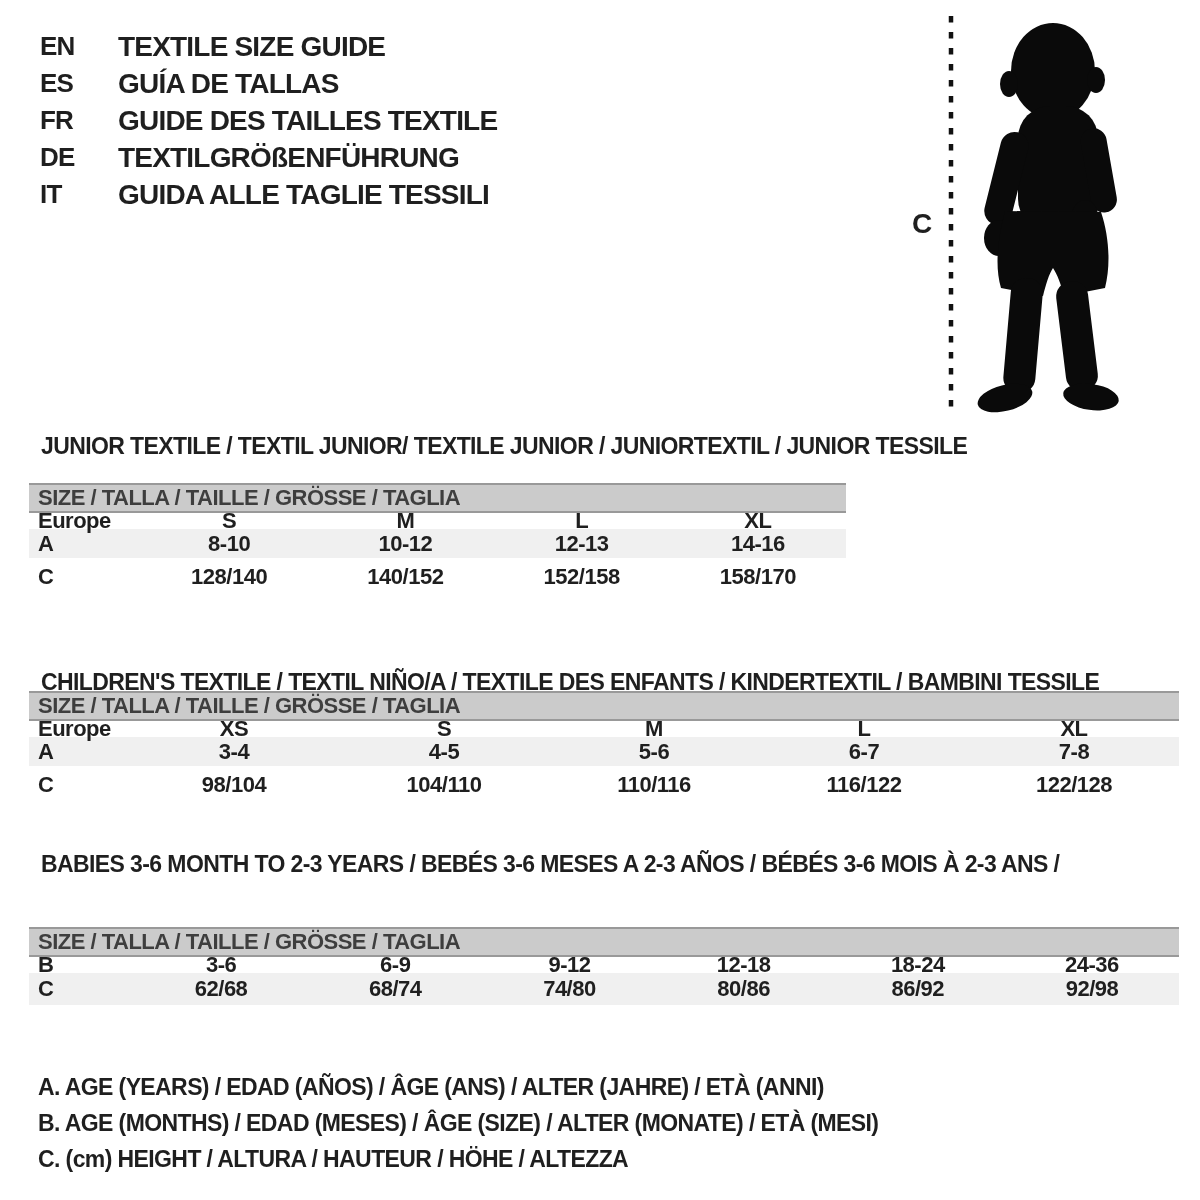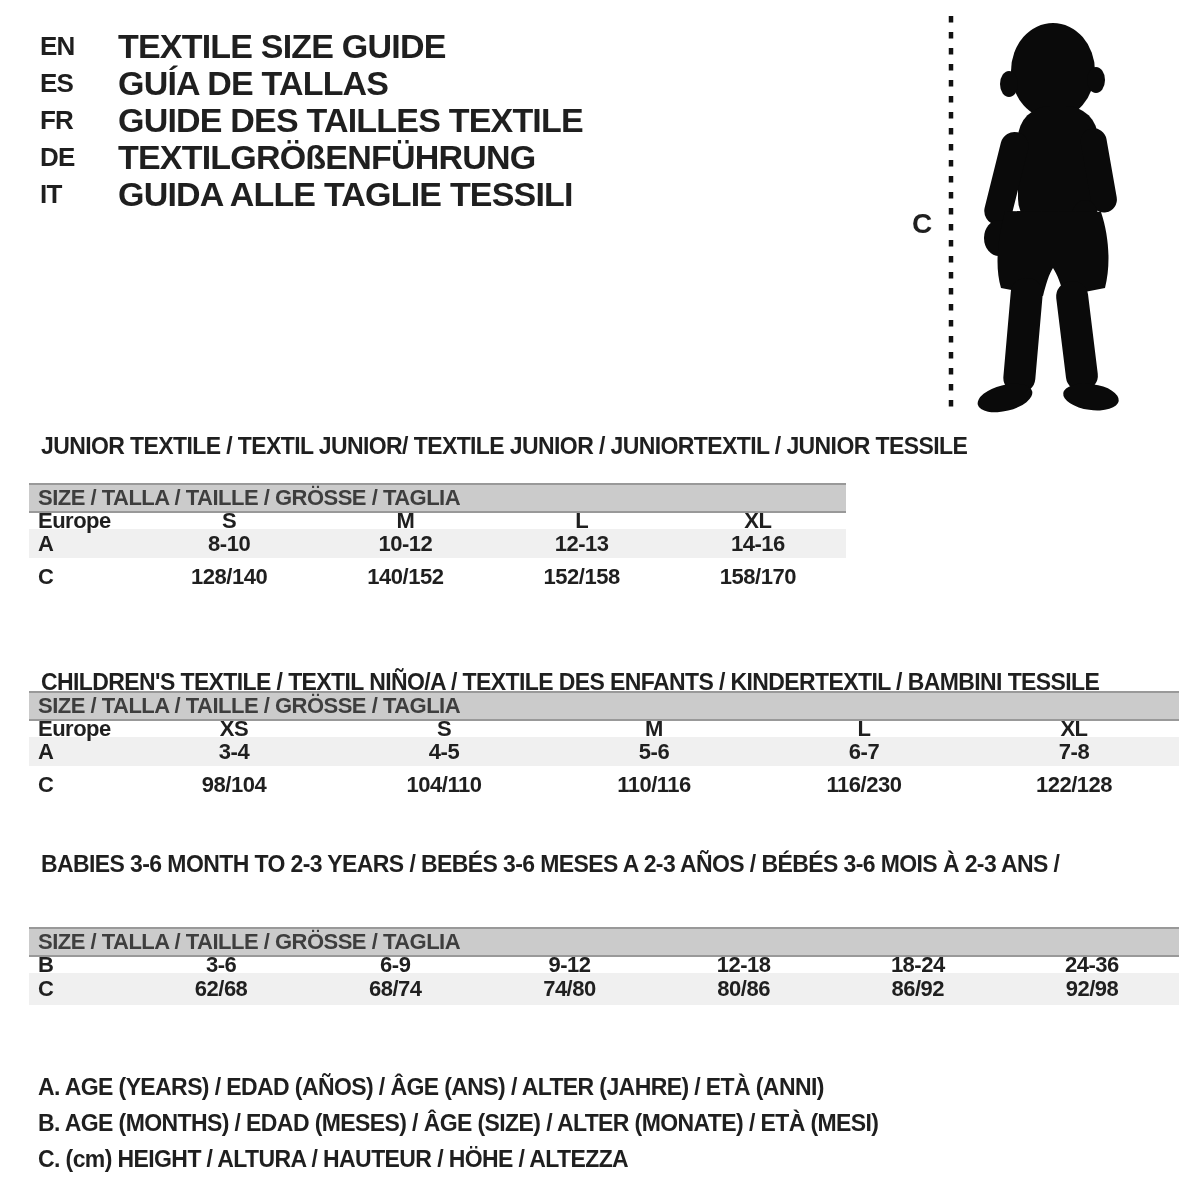--- a/index.html
+++ b/index.html
@@ -5,21 +5,21 @@
   html,body{margin:0;padding:0;background:#ffffff;}
   #canvas{
     position:relative;width:1200px;height:1200px;background:#ffffff;overflow:hidden;
     font-family:"Liberation Sans","DejaVu Sans",sans-serif;
     color:#1f1f1f;font-stretch:condensed;
   }
   
   .lang-block{position:absolute;left:40px;top:28px;}
   .lang-row{display:flex;height:37px;align-items:center;}
   .lang-code{width:78px;font-size:26px;font-weight:700;letter-spacing:-0.8px;}
-  .lang-label{font-size:34px;font-weight:700;letter-spacing:-0.8px;}
+  .lang-label{font-size:28px;font-weight:700;letter-spacing:-0.8px;}
   
   .figure-area{position:absolute;left:900px;top:8px;width:255px;height:415px;}
   .figure-area svg{position:absolute;left:0;top:0;}
   .measure-label{position:absolute;left:12px;top:200px;font-size:28px;font-weight:700;}
   
   .section-title{position:absolute;left:41px;font-size:23px;font-weight:700;letter-spacing:-0.6px;white-space:nowrap;}
   .section-title.two-line{line-height:35px;}
   .size-table{position:absolute;left:29px;}
   .size-bar{
     box-sizing:border-box;height:30px;background:#cbcbcb;
@@ -132,21 +132,21 @@
       <span class="tcell">4-5</span>
       <span class="tcell">5-6</span>
       <span class="tcell">6-7</span>
       <span class="tcell">7-8</span>
     </div>
     <div class="trow h38">
       <span class="tlabel">C</span>
       <span class="tcell">98/104</span>
       <span class="tcell">104/110</span>
       <span class="tcell">110/116</span>
-      <span class="tcell">116/230</span>
+      <span class="tcell">116/122</span>
       <span class="tcell">122/128</span>
     </div>
   </div>
 
   <div class="section-title two-line" style="top:847px;">
     <div>BABIES 3-6 MONTH TO 2-3 YEARS / BEBÉS 3-6 MESES A 2-3 AÑOS / BÉBÉS 3-6 MOIS À 2-3 ANS /</div>
   </div>
   <div class="size-table t3" style="top:927px;width:1150px;">
     <div class="size-bar">SIZE / TALLA / TAILLE / GRÖSSE / TAGLIA</div>
     <div class="trow h34">

